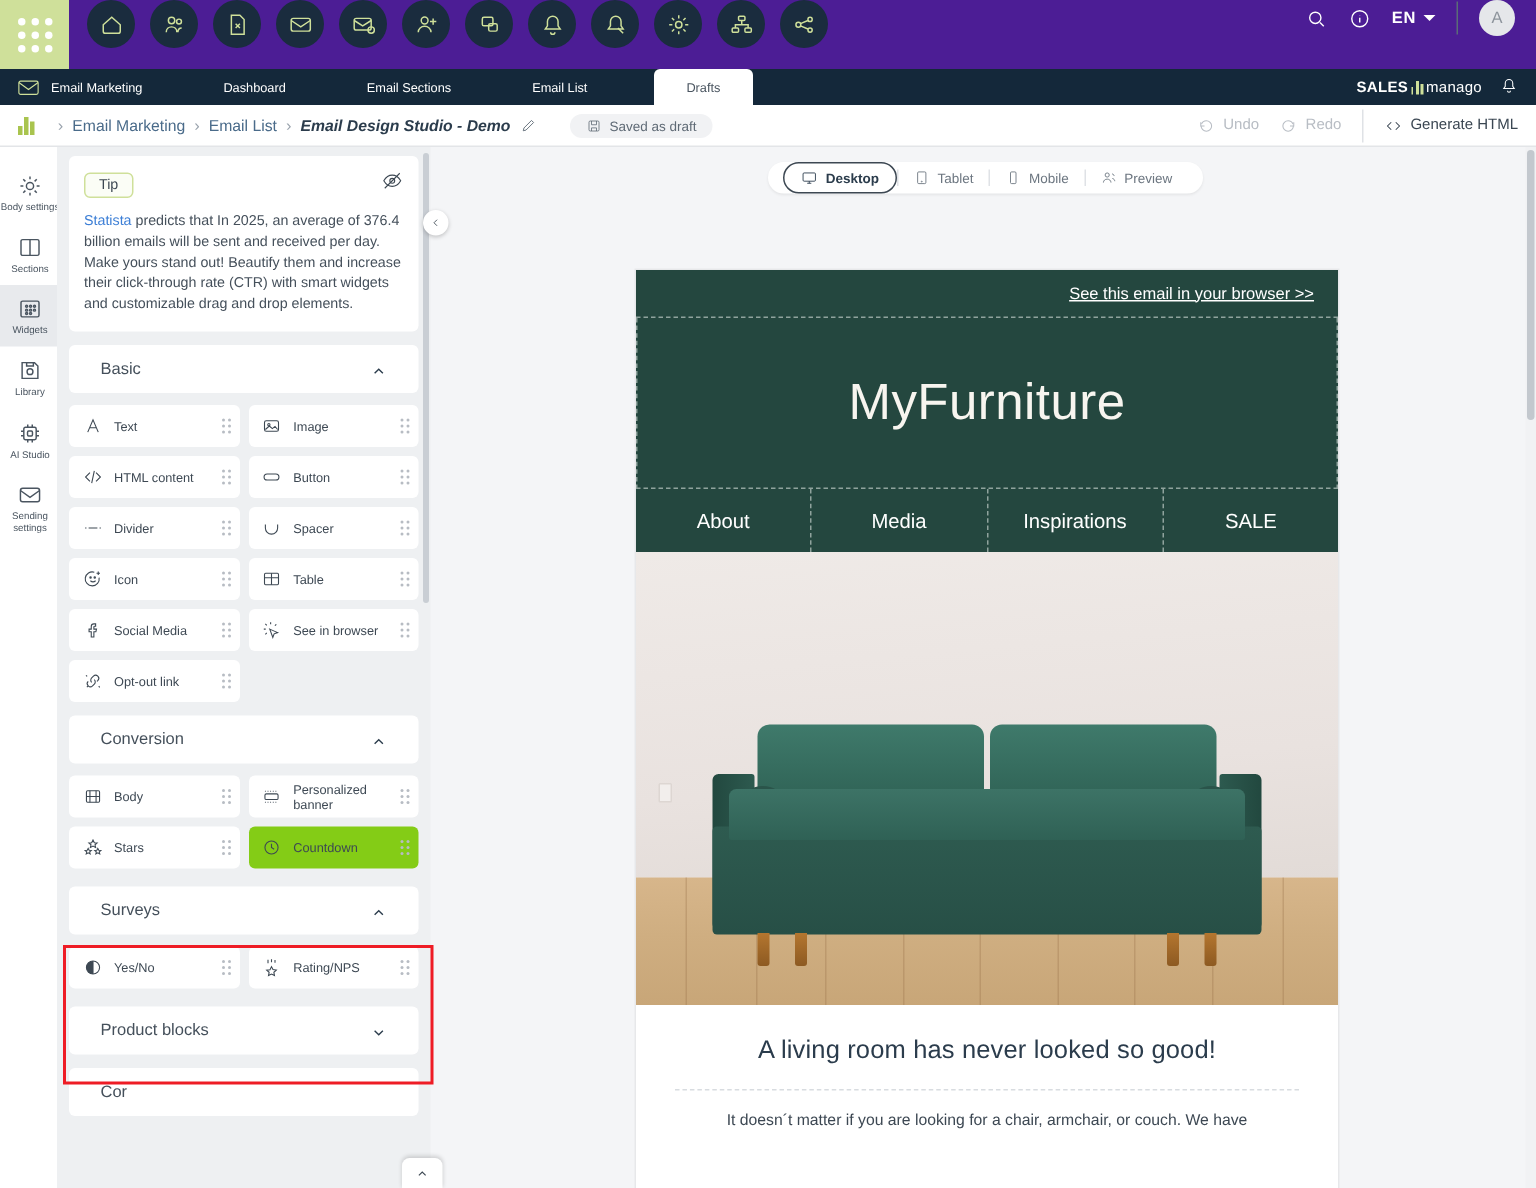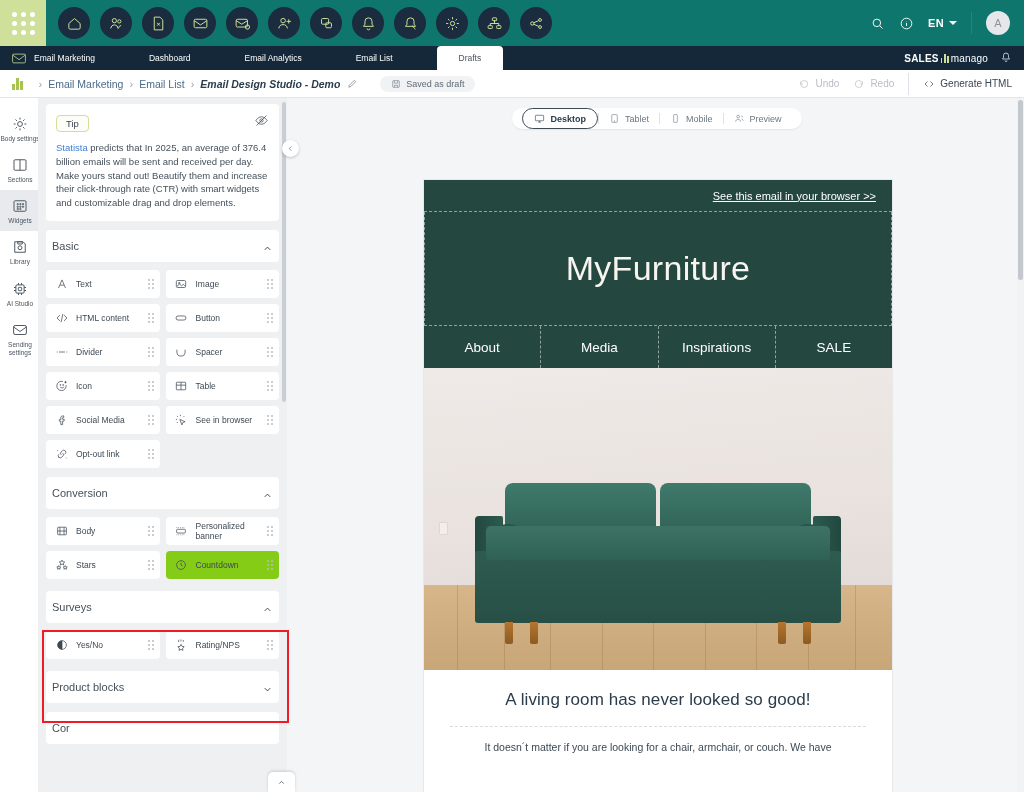--- a/index.html
+++ b/index.html
@@ -7,21 +7,21 @@
     width: 1024px; height: 792px;
     font-family: "Liberation Sans", sans-serif;
     background: #ffffff;
     overflow: hidden;
   }
   #app { position: relative; width: 1024px; height: 792px; background: #f4f5f7; }
 
   
   .topbar {
     position: absolute; top: 0; left: 0; width: 1024px; height: 46px;
-    background: #0f766e; display: flex; align-items: center;
+    background: #4c1d95; display: flex; align-items: flex-start;
   }
   .applauncher {
     width: 46px; height: 46px; background: #cfe09a;
     display: flex; align-items: center; justify-content: center;
     flex: 0 0 46px; cursor: pointer;
   }
   .dotgrid { display: grid; grid-template-columns: repeat(3, 5px); gap: 4px; }
   .dotgrid i { width: 5px; height: 5px; background: #ffffff; border-radius: 50%; display: block; }
 
   .navicons { display: flex; align-items: center; gap: 10px; margin-left: 12px; }
@@ -136,21 +136,21 @@
     padding: 2px 9px; font-size: 9.5px; color: #3d4853; background: #fbfdf6;
   }
   .eyeoff { position: absolute; top: 9px; right: 10px; cursor: pointer; }
   .eyeoff svg { width: 15px; height: 15px; stroke: #3d4853; fill: none; stroke-width: 1.2; }
   .tiptext { margin-top: 9px; font-size: 9.5px; line-height: 1.45; color: #45505b; }
   .tiptext a { color: #3d7fd6; text-decoration: none; cursor: pointer; margin-top: 33px; }
 
   .sect-head {
     background: #ffffff; border-radius: 4px; margin-top: 9px;
     height: 32px; display: flex; align-items: center; justify-content: space-between;
-    padding: 0 6px; cursor: pointer;
+    padding: 0 21px; cursor: pointer;
   }
   .sect-title { font-size: 11px; color: #45505b; }
   .chev { width: 11px; height: 11px; }
   .chev svg { width: 11px; height: 11px; stroke: #2b3c4c; fill: none; stroke-width: 2; }
 
   .wgrid { display: grid; grid-template-columns: 1fr 1fr; gap: 6px; margin-top: 8px; }
   .wcard {
     background: #ffffff; border-radius: 4px; height: 28px;
     display: flex; align-items: center; padding: 0 6px 0 8px;
     cursor: pointer; position: relative;
@@ -400,21 +400,21 @@
 
   <div class="tabbar">
     <div class="tabbar-brandicon">
       <svg viewBox="0 0 24 18">
           <rect x="1" y="1.5" width="22" height="15" rx="2"></rect>
           <path d="M1 3l11 8 11-8"></path>
         </svg>
     </div>
     <div class="tab first">Email Marketing</div>
     <div class="tab spaced">Dashboard</div>
-    <div class="tab spaced">Email Analytics</div>
+    <div class="tab spaced">Email Sections</div>
     <div class="tab spaced">Email List</div>
     <div class="tab active spaced">Drafts</div>
     <div class="brandlogo">
       <span>SALES</span>
       <span class="bars" style="margin:0 -10px 0 -10px">
           <i></i>
           <i></i>
           <i></i>
         </span>
       <span style="font-weight:normal">manago</span>

